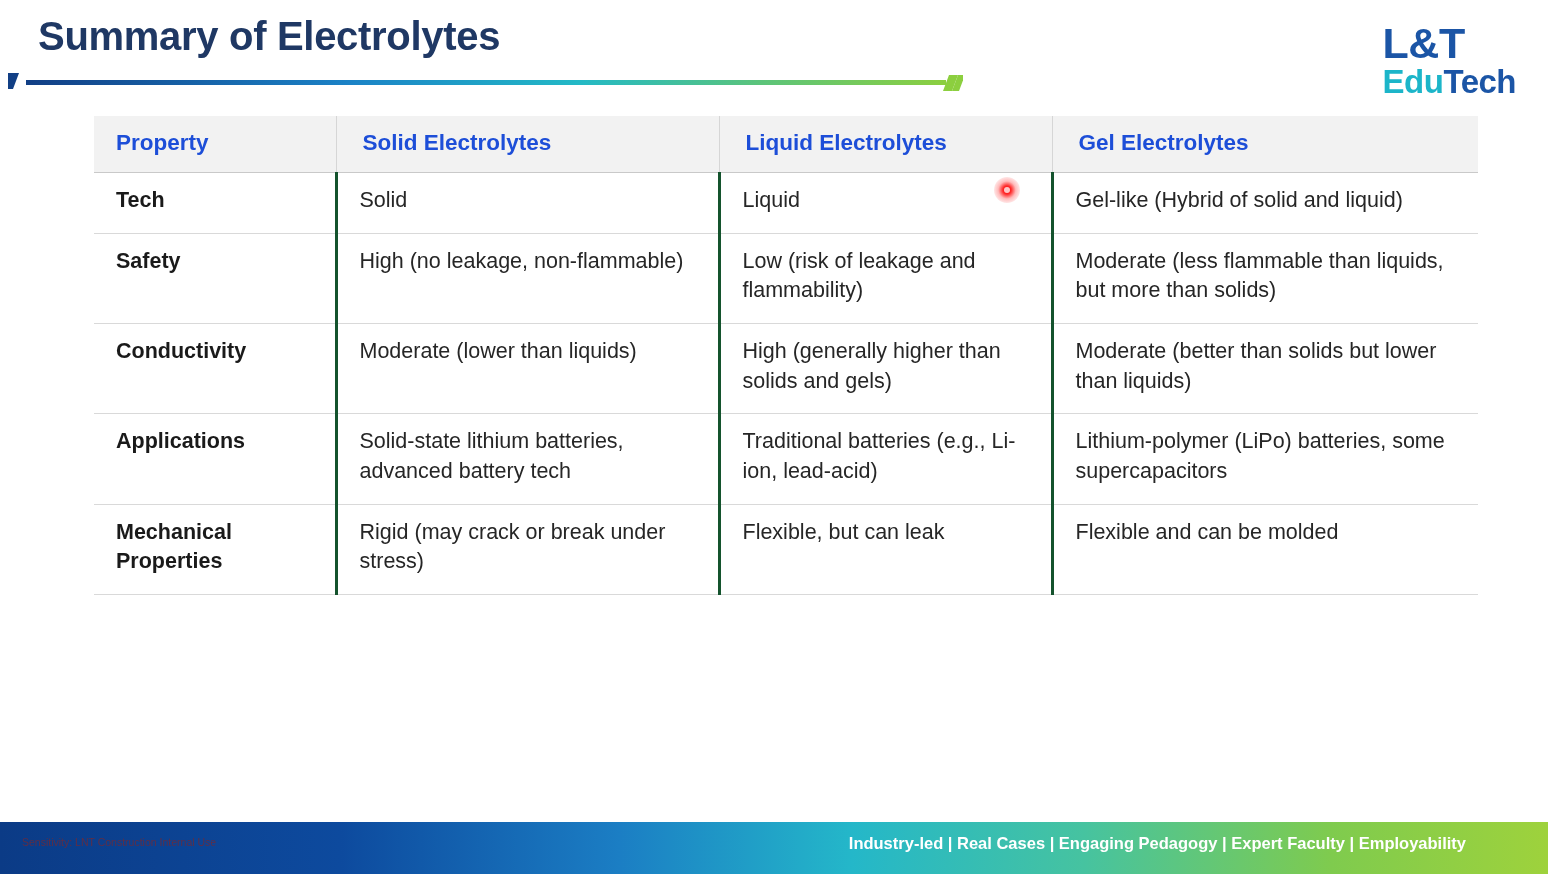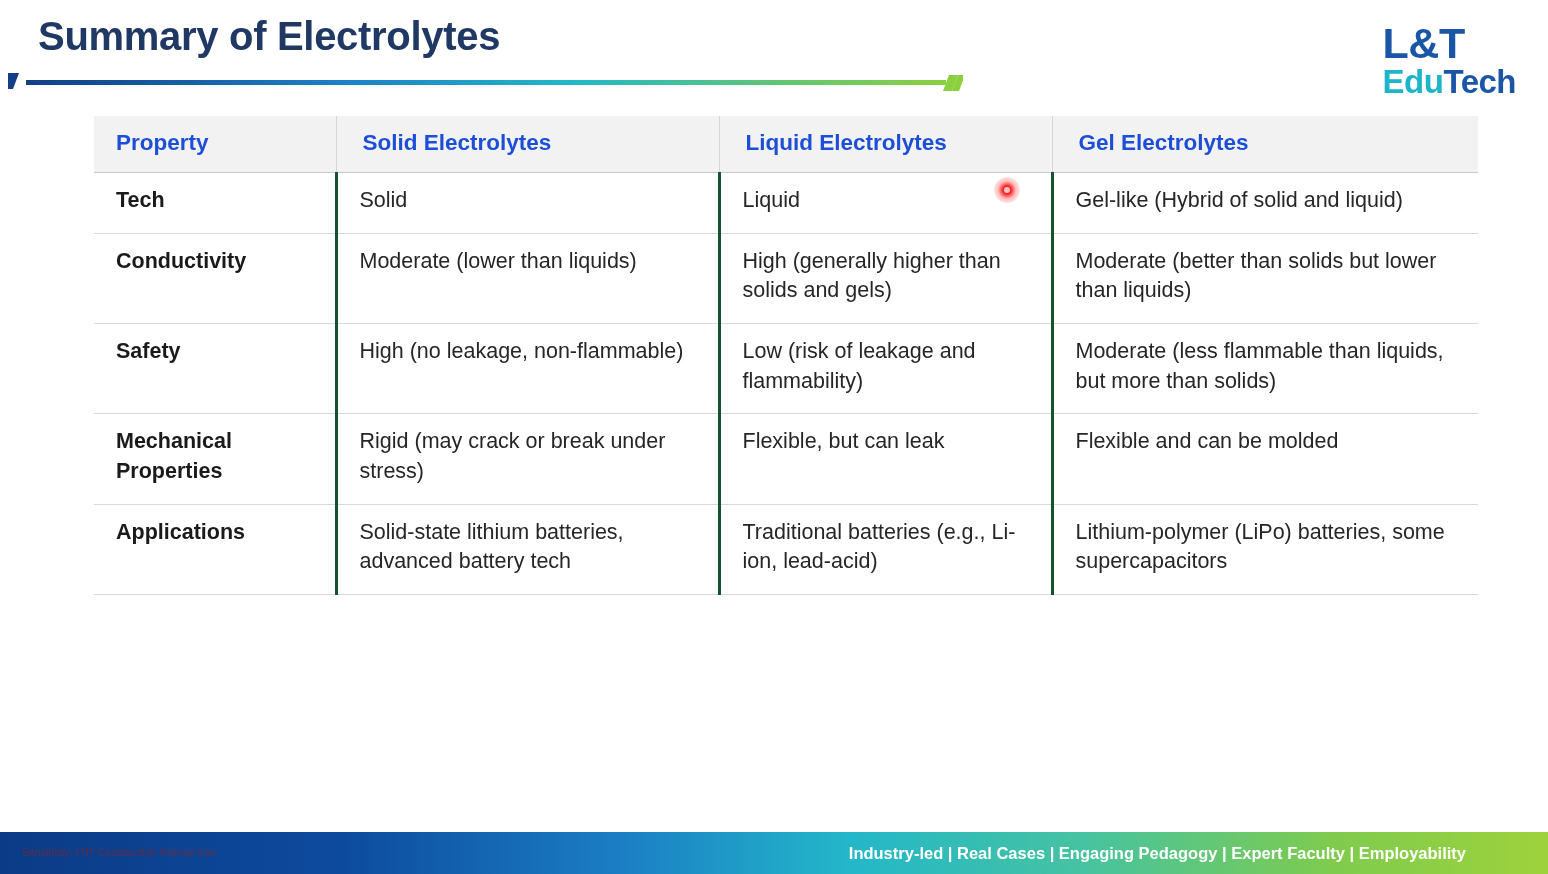--- a/index.html
+++ b/index.html
@@ -134,21 +134,21 @@
     background: #fff;
     opacity: 0.75;
   }
 
   
   .footer {
     position: absolute;
     left: 0;
     bottom: 0;
     width: 1548px;
-    height: 42px;
+    height: 52px;
     background: linear-gradient(90deg, #0b3b86 0%, #0d4a9e 22%, #1b7ec4 40%, #24b7c9 55%, #46c3a0 70%, #7fcb4e 86%, #9ed23c 100%);
   }
   .footer-left {
     position: absolute;
     left: 56px;
     top: 11px;
     color: #ffffff;
     font-size: 18px;
     font-weight: bold;
     letter-spacing: 0.2px;
@@ -219,43 +219,43 @@
         </tr>
       </thead>
       <tbody>
         <tr>
           <td class="prop">Tech</td>
           <td class="sep">Solid</td>
           <td class="sep">Liquid</td>
           <td class="sep">Gel-like (Hybrid of solid and liquid)</td>
         </tr>
         <tr>
+          <td class="prop">Safety</td>
+          <td class="sep">High (no leakage, non-flammable)</td>
+          <td class="sep">Low (risk of leakage and flammability)</td>
+          <td class="sep">Moderate (less flammable than liquids, but more than solids)</td>
+        </tr>
+        <tr>
           <td class="prop">Conductivity</td>
           <td class="sep">Moderate (lower than liquids)</td>
           <td class="sep">High (generally higher than solids and gels)</td>
           <td class="sep">Moderate (better than solids but lower than liquids)</td>
         </tr>
         <tr>
-          <td class="prop">Safety</td>
-          <td class="sep">High (no leakage, non-flammable)</td>
-          <td class="sep">Low (risk of leakage and flammability)</td>
-          <td class="sep">Moderate (less flammable than liquids, but more than solids)</td>
+          <td class="prop">Applications</td>
+          <td class="sep">Solid-state lithium batteries, advanced battery tech</td>
+          <td class="sep">Traditional batteries (e.g., Li-ion, lead-acid)</td>
+          <td class="sep">Lithium-polymer (LiPo) batteries, some supercapacitors</td>
         </tr>
         <tr>
           <td class="prop">Mechanical Properties</td>
           <td class="sep">Rigid (may crack or break under stress)</td>
           <td class="sep">Flexible, but can leak</td>
           <td class="sep">Flexible and can be molded</td>
         </tr>
-        <tr>
-          <td class="prop">Applications</td>
-          <td class="sep">Solid-state lithium batteries, advanced battery tech</td>
-          <td class="sep">Traditional batteries (e.g., Li-ion, lead-acid)</td>
-          <td class="sep">Lithium-polymer (LiPo) batteries, some supercapacitors</td>
-        </tr>
       </tbody>
     </table>
   </div>
 
   <div class="cursor-dot"></div>
 
   <div class="footer">
     <div class="sensitivity">Sensitivity: LNT Construction Internal Use</div>
     <div class="footer-right">Industry-led | Real Cases | Engaging Pedagogy | Expert Faculty | Employability</div>
   </div>

